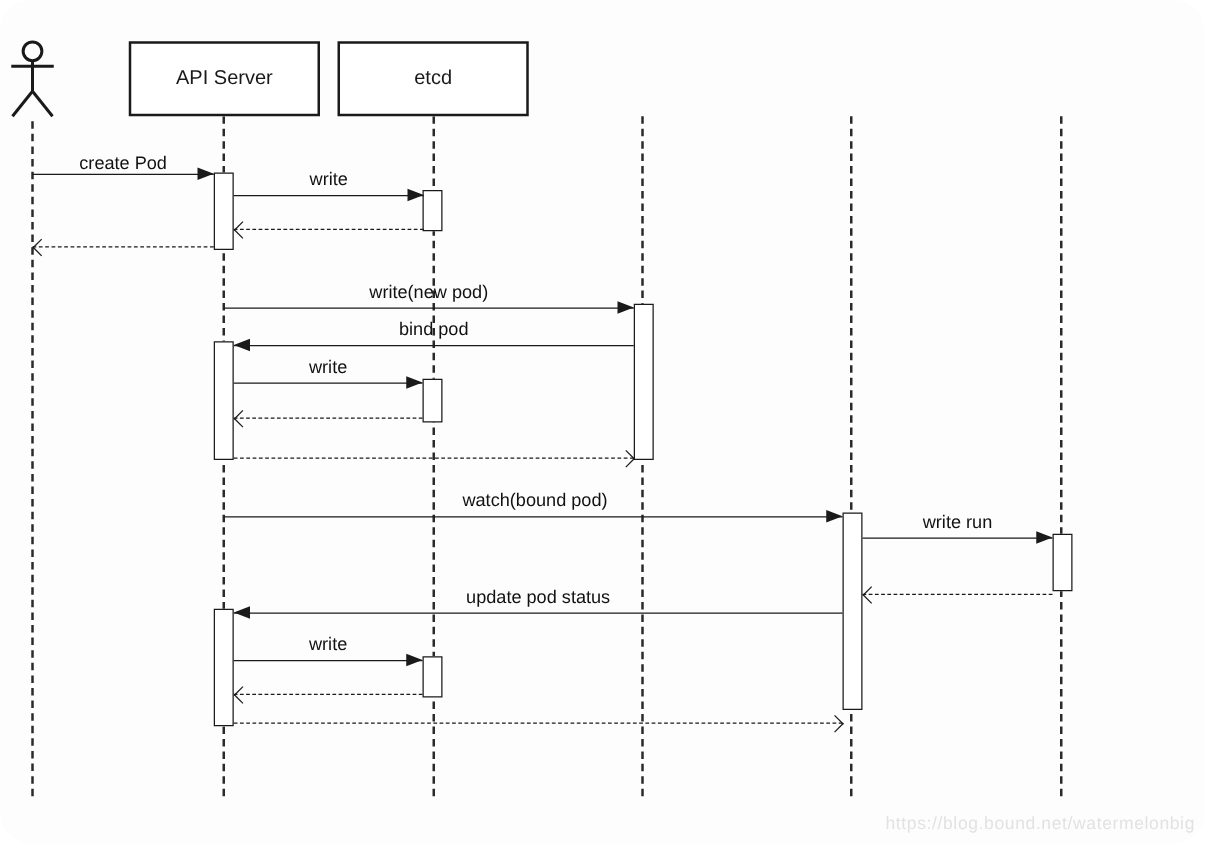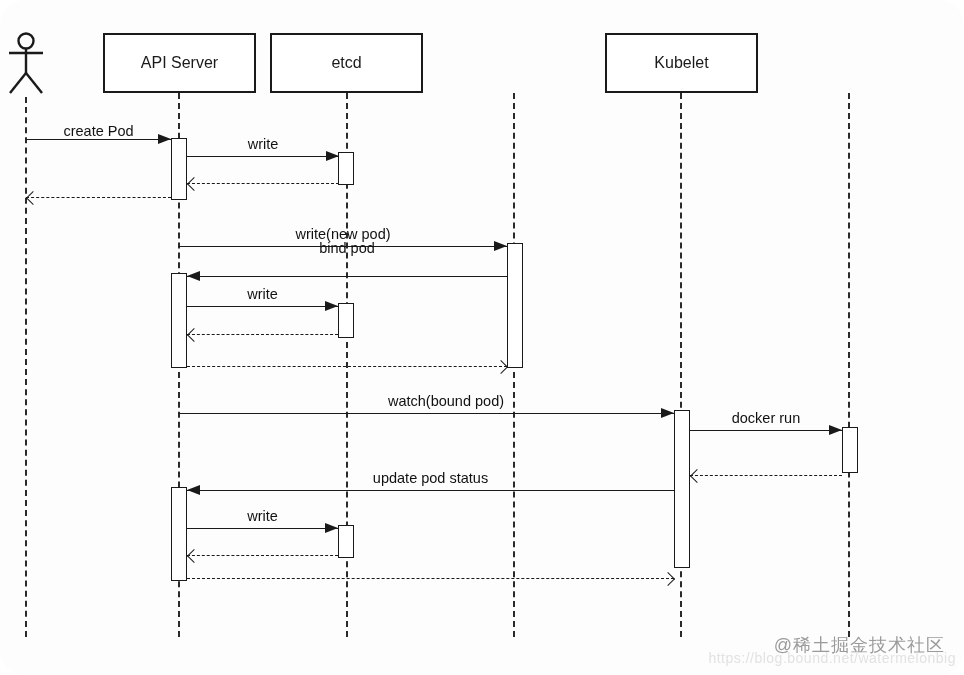--- a/index.html
+++ b/index.html
@@ -49,23 +49,20 @@
     <line x1="26" y1="43" x2="10" y2="63" stroke="#1a1a1a" stroke-width="2.4"></line>
     <line x1="26" y1="43" x2="42" y2="63" stroke="#1a1a1a" stroke-width="2.4"></line>
   </svg>
 
   <div class="pbox" style="left:103px">
     <span>API Server</span>
   </div>
   <div class="pbox" style="left:270px">
     <span>etcd</span>
   </div>
-  <div class="pbox" style="left:605px">
-    <span>Kubelet</span>
-  </div>
 
   <div id="diagram-layer">
       <div class="lifeline" style="left: 25px; top: 97px; height: 540px;"></div>
       <div class="lifeline" style="left: 178px; top: 93px; height: 544px;"></div>
       <div class="lifeline" style="left: 346px; top: 93px; height: 544px;"></div>
       <div class="lifeline" style="left: 513px; top: 93px; height: 544px;"></div>
       <div class="lifeline" style="left: 680px; top: 93px; height: 544px;"></div>
       <div class="lifeline" style="left: 848px; top: 93px; height: 544px;"></div>
       <div class="activation" style="left: 171px; top: 138px; height: 62px;"></div>
       <div class="activation" style="left: 338px; top: 152px; height: 33px;"></div>
@@ -83,44 +80,43 @@
       <div class="mlabel" style="left: 263px; top: 135px;">write</div>
       <div class="tri right" style="left: 326px; top: 151.3px;"></div>
       <div class="mline dashed" style="left: 187px; top: 183px; width: 152px;"></div>
       <div class="chev left" style="left: 189px; top: 179.4px;"></div>
       <div class="mline dashed" style="left: 26px; top: 197px; width: 145px;"></div>
       <div class="chev left" style="left: 28px; top: 193.4px;"></div>
       <div class="mline solid" style="left: 179px; top: 246px; width: 328px;"></div>
       <div class="mlabel" style="left: 343px; top: 225px;">write(new pod)</div>
       <div class="tri right" style="left: 494px; top: 241.3px;"></div>
       <div class="mline solid" style="left: 187px; top: 276px; width: 320px;"></div>
-      <div class="mlabel" style="left: 347px; top: 239px;">bind pod</div>
+      <div class="mlabel" style="left: 347px; top: 255px;">bind pod</div>
       <div class="tri left" style="left: 187px; top: 271.3px;"></div>
       <div class="mline solid" style="left: 187px; top: 306px; width: 151px;"></div>
       <div class="mlabel" style="left: 262.5px; top: 285px;">write</div>
       <div class="tri right" style="left: 325px; top: 301.3px;"></div>
       <div class="mline dashed" style="left: 187px; top: 334px; width: 151px;"></div>
       <div class="chev left" style="left: 189px; top: 330.4px;"></div>
       <div class="mline dashed" style="left: 187px; top: 366px; width: 320px;"></div>
       <div class="chev right" style="left: 496px; top: 362.4px;"></div>
       <div class="mline solid" style="left: 179px; top: 413px; width: 495px;"></div>
-      <div class="mlabel" style="left: 446px; top: 392px;">watch(bound pod)</div>
+      <div class="mlabel" style="left: 428px; top: 392px;">watch(bound pod)</div>
       <div class="tri right" style="left: 661px; top: 408.3px;"></div>
       <div class="mline solid" style="left: 690px; top: 430px; width: 152px;"></div>
-      <div class="mlabel" style="left: 766px; top: 409px;">docker run</div>
+      <div class="mlabel" style="left: 766px; top: 409px;">write run</div>
       <div class="tri right" style="left: 829px; top: 425.3px;"></div>
       <div class="mline dashed" style="left: 690px; top: 475px; width: 152px;"></div>
       <div class="chev left" style="left: 692px; top: 471.4px;"></div>
       <div class="mline solid" style="left: 187px; top: 490px; width: 487px;"></div>
       <div class="mlabel" style="left: 430.5px; top: 469px;">update pod status</div>
       <div class="tri left" style="left: 187px; top: 485.3px;"></div>
       <div class="mline solid" style="left: 187px; top: 528px; width: 151px;"></div>
       <div class="mlabel" style="left: 262.5px; top: 507px;">write</div>
       <div class="tri right" style="left: 325px; top: 523.3px;"></div>
       <div class="mline dashed" style="left: 187px; top: 555px; width: 151px;"></div>
       <div class="chev left" style="left: 189px; top: 551.4px;"></div>
       <div class="mline dashed" style="left: 187px; top: 578px; width: 487px;"></div>
       <div class="chev right" style="left: 663px; top: 574.4px;"></div>
     </div>
 
-  <span id="wm-community">@稀土掘金技术社区</span>
   <span id="wm-url">https://blog.bound.net/watermelonbig</span>
 </div>
 
 </body></html>

